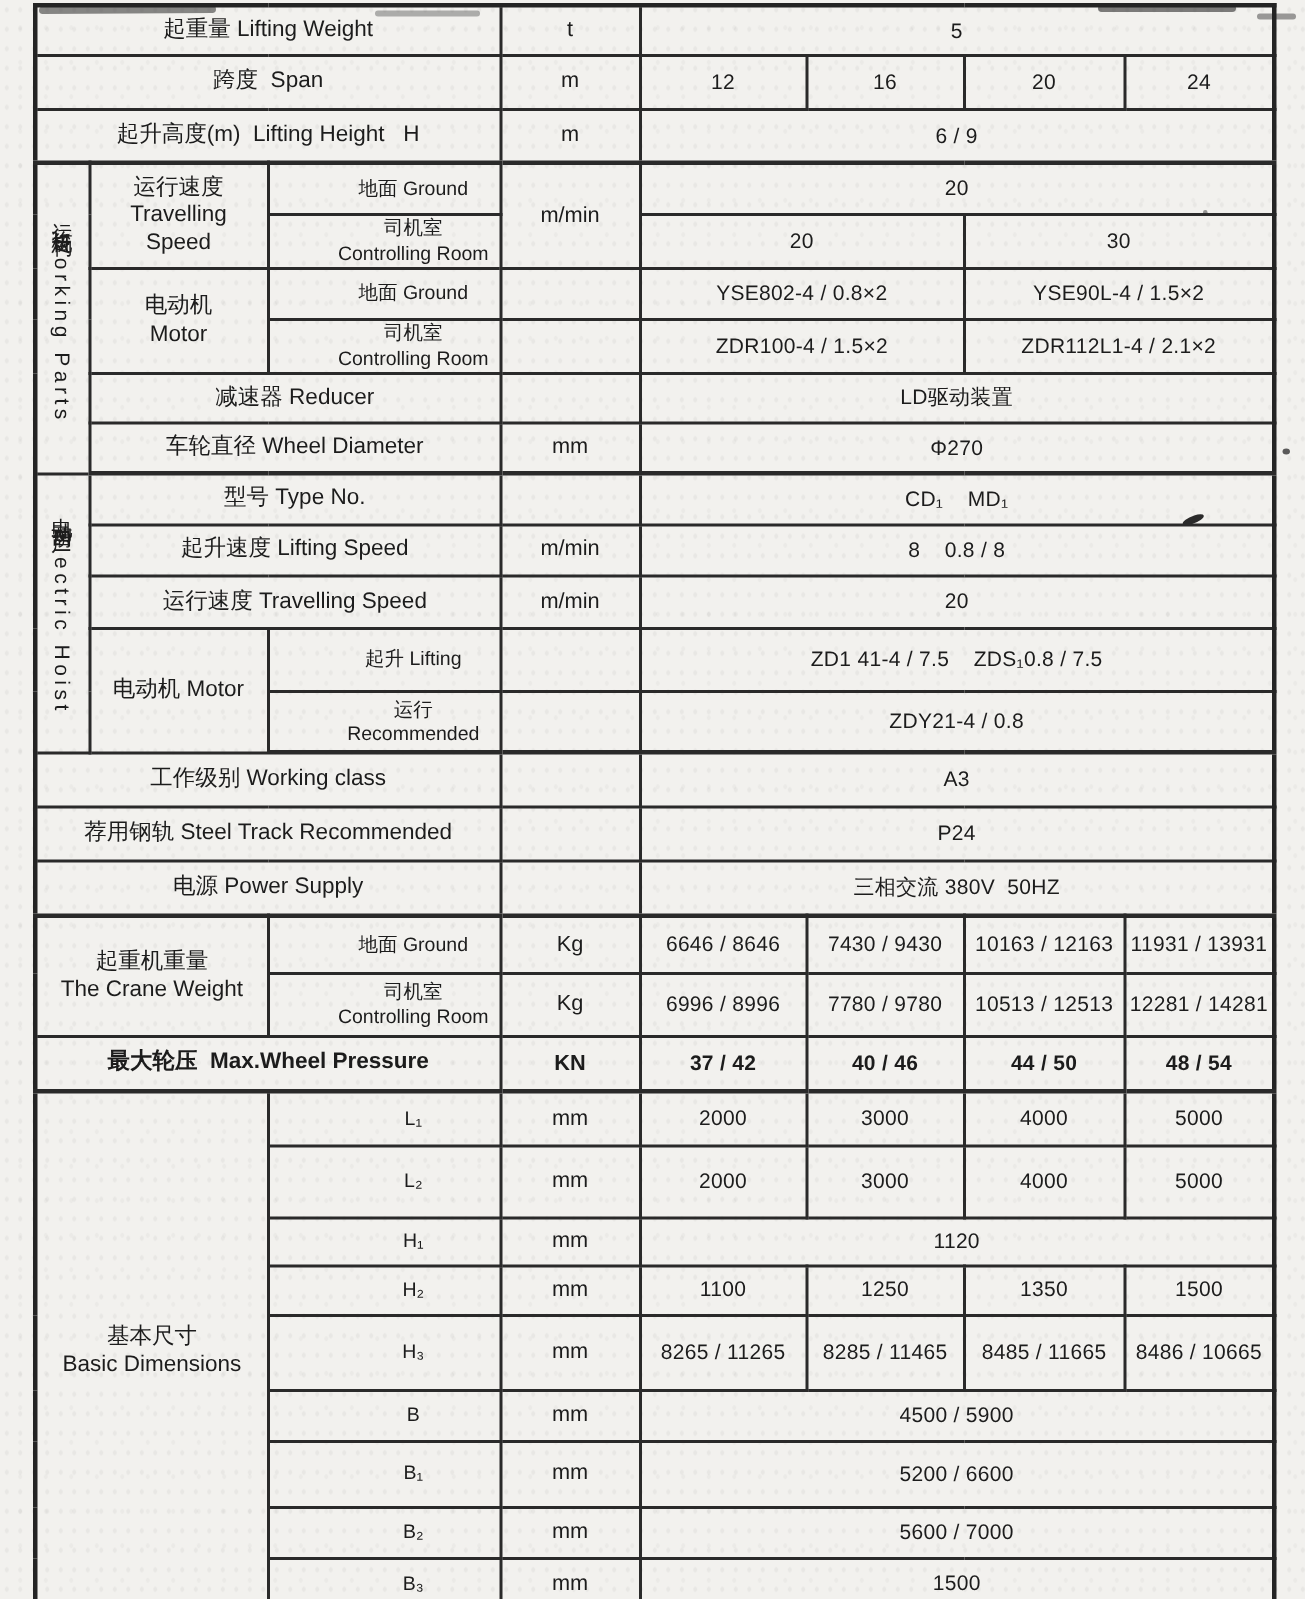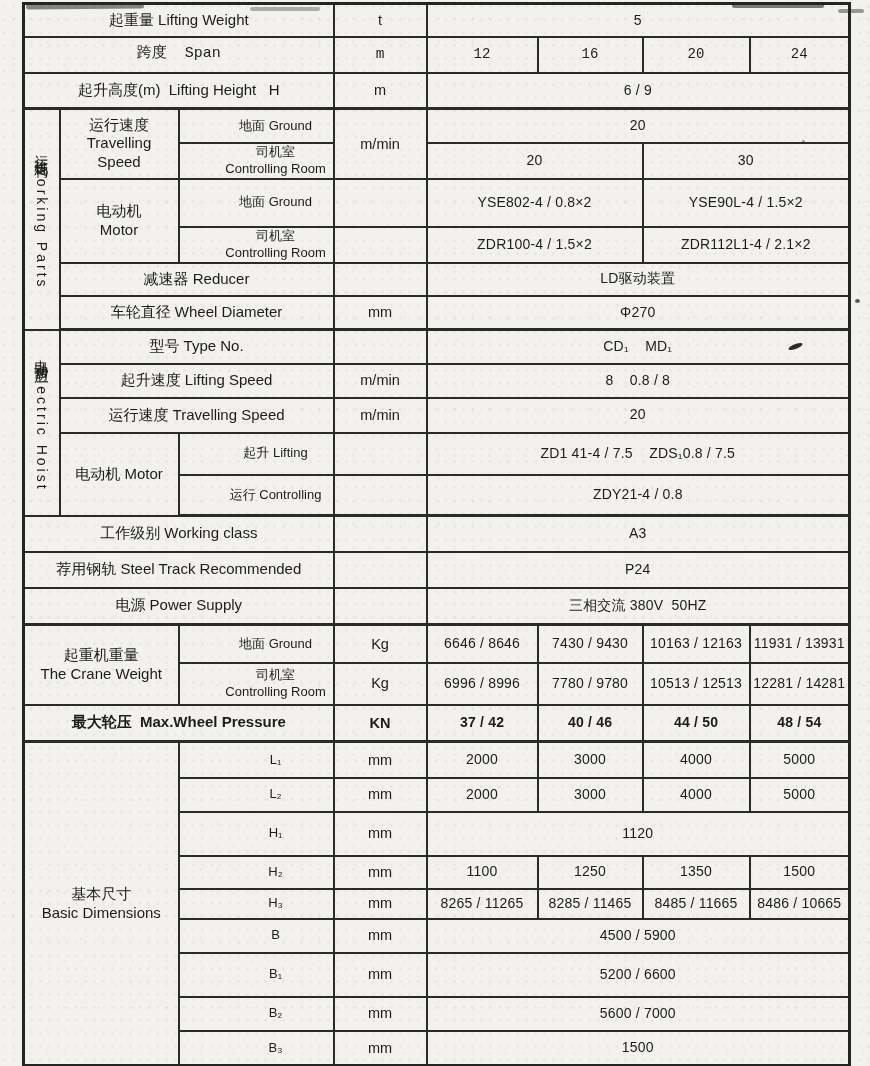--- a/index.html
+++ b/index.html
@@ -89,21 +89,21 @@
       <col style="width: 105px;">
       <col style="width: 107px;">
       <col style="width: 100px;">
     </colgroup>
   <tbody id="tbody">
       <tr style="height: 33px;">
         <td colspan="3" class="lbl"><span>起重量 Lifting Weight</span></td>
         <td class="unit"><span>t</span></td>
         <td colspan="4" class="val"><span>5</span></td>
       </tr>
-      <tr style="height: 36px; font-family: Liberation Mono, monospace;">
+      <tr style="height: 36px;">
         <td colspan="3" class="lbl"><span>跨度  Span</span></td>
         <td class="unit"><span>m</span></td>
         <td class="val"><span>12</span></td>
         <td class="val"><span>16</span></td>
         <td class="val"><span>20</span></td>
         <td class="val"><span>24</span></td>
       </tr>
       <tr class="tb" style="height: 36px;">
         <td colspan="3" class="lbl"><span>起升高度(m)  Lifting Height   H</span></td>
         <td class="unit"><span>m</span></td>
@@ -117,21 +117,21 @@
         <td class="sub"><span>地面 Ground</span></td>
         <td rowspan="2" class="unit"><span>m/min</span></td>
         <td colspan="4" class="val"><span>20</span></td>
       </tr>
       <tr style="height: 36px;">
         <td class="sub"><span>司机室
 Controlling Room</span></td>
         <td colspan="2" class="val"><span>20</span></td>
         <td colspan="2" class="val"><span>30</span></td>
       </tr>
-      <tr style="height: 48px;">
+      <tr style="height: 34px;">
         <td rowspan="2" class="lbl"><span>电动机
 Motor</span></td>
         <td class="sub"><span>地面 Ground</span></td>
         <td class="unit"><span></span></td>
         <td colspan="2" class="val"><span>YSE802-4 / 0.8×2</span></td>
         <td colspan="2" class="val"><span>YSE90L-4 / 1.5×2</span></td>
       </tr>
       <tr style="height: 36px;">
         <td class="sub"><span>司机室
 Controlling Room</span></td>
@@ -165,21 +165,21 @@
         <td class="unit"><span>m/min</span></td>
         <td colspan="4" class="val"><span>20</span></td>
       </tr>
       <tr style="height: 42px;">
         <td rowspan="2" class="lbl"><span>电动机 Motor</span></td>
         <td class="sub"><span>起升 Lifting</span></td>
         <td class="unit"><span></span></td>
         <td colspan="4" class="val"><span>ZD1 41-4 / 7.5    ZDS₁0.8 / 7.5</span></td>
       </tr>
       <tr class="tb" style="height: 41px;">
-        <td class="sub"><span>运行 Controlling</span></td>
+        <td class="sub"><span>运行 Recommended</span></td>
         <td class="unit"><span></span></td>
         <td colspan="4" class="val"><span>ZDY21-4 / 0.8</span></td>
       </tr>
       <tr style="height: 36px;">
         <td colspan="3" class="lbl"><span>工作级别 Working class</span></td>
         <td class="unit"><span></span></td>
         <td colspan="4" class="val"><span>A3</span></td>
       </tr>
       <tr style="height: 36px;">
         <td colspan="3" class="lbl"><span>荐用钢轨 Steel Track Recommended</span></td>
@@ -221,42 +221,42 @@
       <tr style="height: 36px;">
         <td colspan="2" rowspan="9" class="lbl"><span>基本尺寸
 Basic Dimensions</span></td>
         <td class="sub"><span>L₁</span></td>
         <td class="unit"><span>mm</span></td>
         <td class="val"><span>2000</span></td>
         <td class="val"><span>3000</span></td>
         <td class="val"><span>4000</span></td>
         <td class="val"><span>5000</span></td>
       </tr>
-      <tr style="height: 34px;">
+      <tr style="height: 48px;">
         <td class="sub"><span>L₂</span></td>
         <td class="unit"><span>mm</span></td>
         <td class="val"><span>2000</span></td>
         <td class="val"><span>3000</span></td>
         <td class="val"><span>4000</span></td>
         <td class="val"><span>5000</span></td>
       </tr>
-      <tr style="height: 44px;">
+      <tr style="height: 32px;">
         <td class="sub"><span>H₁</span></td>
         <td class="unit"><span>mm</span></td>
         <td colspan="4" class="val"><span>1120</span></td>
       </tr>
       <tr style="height: 33px;">
         <td class="sub"><span>H₂</span></td>
         <td class="unit"><span>mm</span></td>
         <td class="val"><span>1100</span></td>
         <td class="val"><span>1250</span></td>
         <td class="val"><span>1350</span></td>
         <td class="val"><span>1500</span></td>
       </tr>
-      <tr style="height: 30px;">
+      <tr style="height: 50px;">
         <td class="sub"><span>H₃</span></td>
         <td class="unit"><span>mm</span></td>
         <td class="val"><span>8265 / 11265</span></td>
         <td class="val"><span>8285 / 11465</span></td>
         <td class="val"><span>8485 / 11665</span></td>
         <td class="val"><span>8486 / 10665</span></td>
       </tr>
       <tr style="height: 34px;">
         <td class="sub"><span>B</span></td>
         <td class="unit"><span>mm</span></td>

